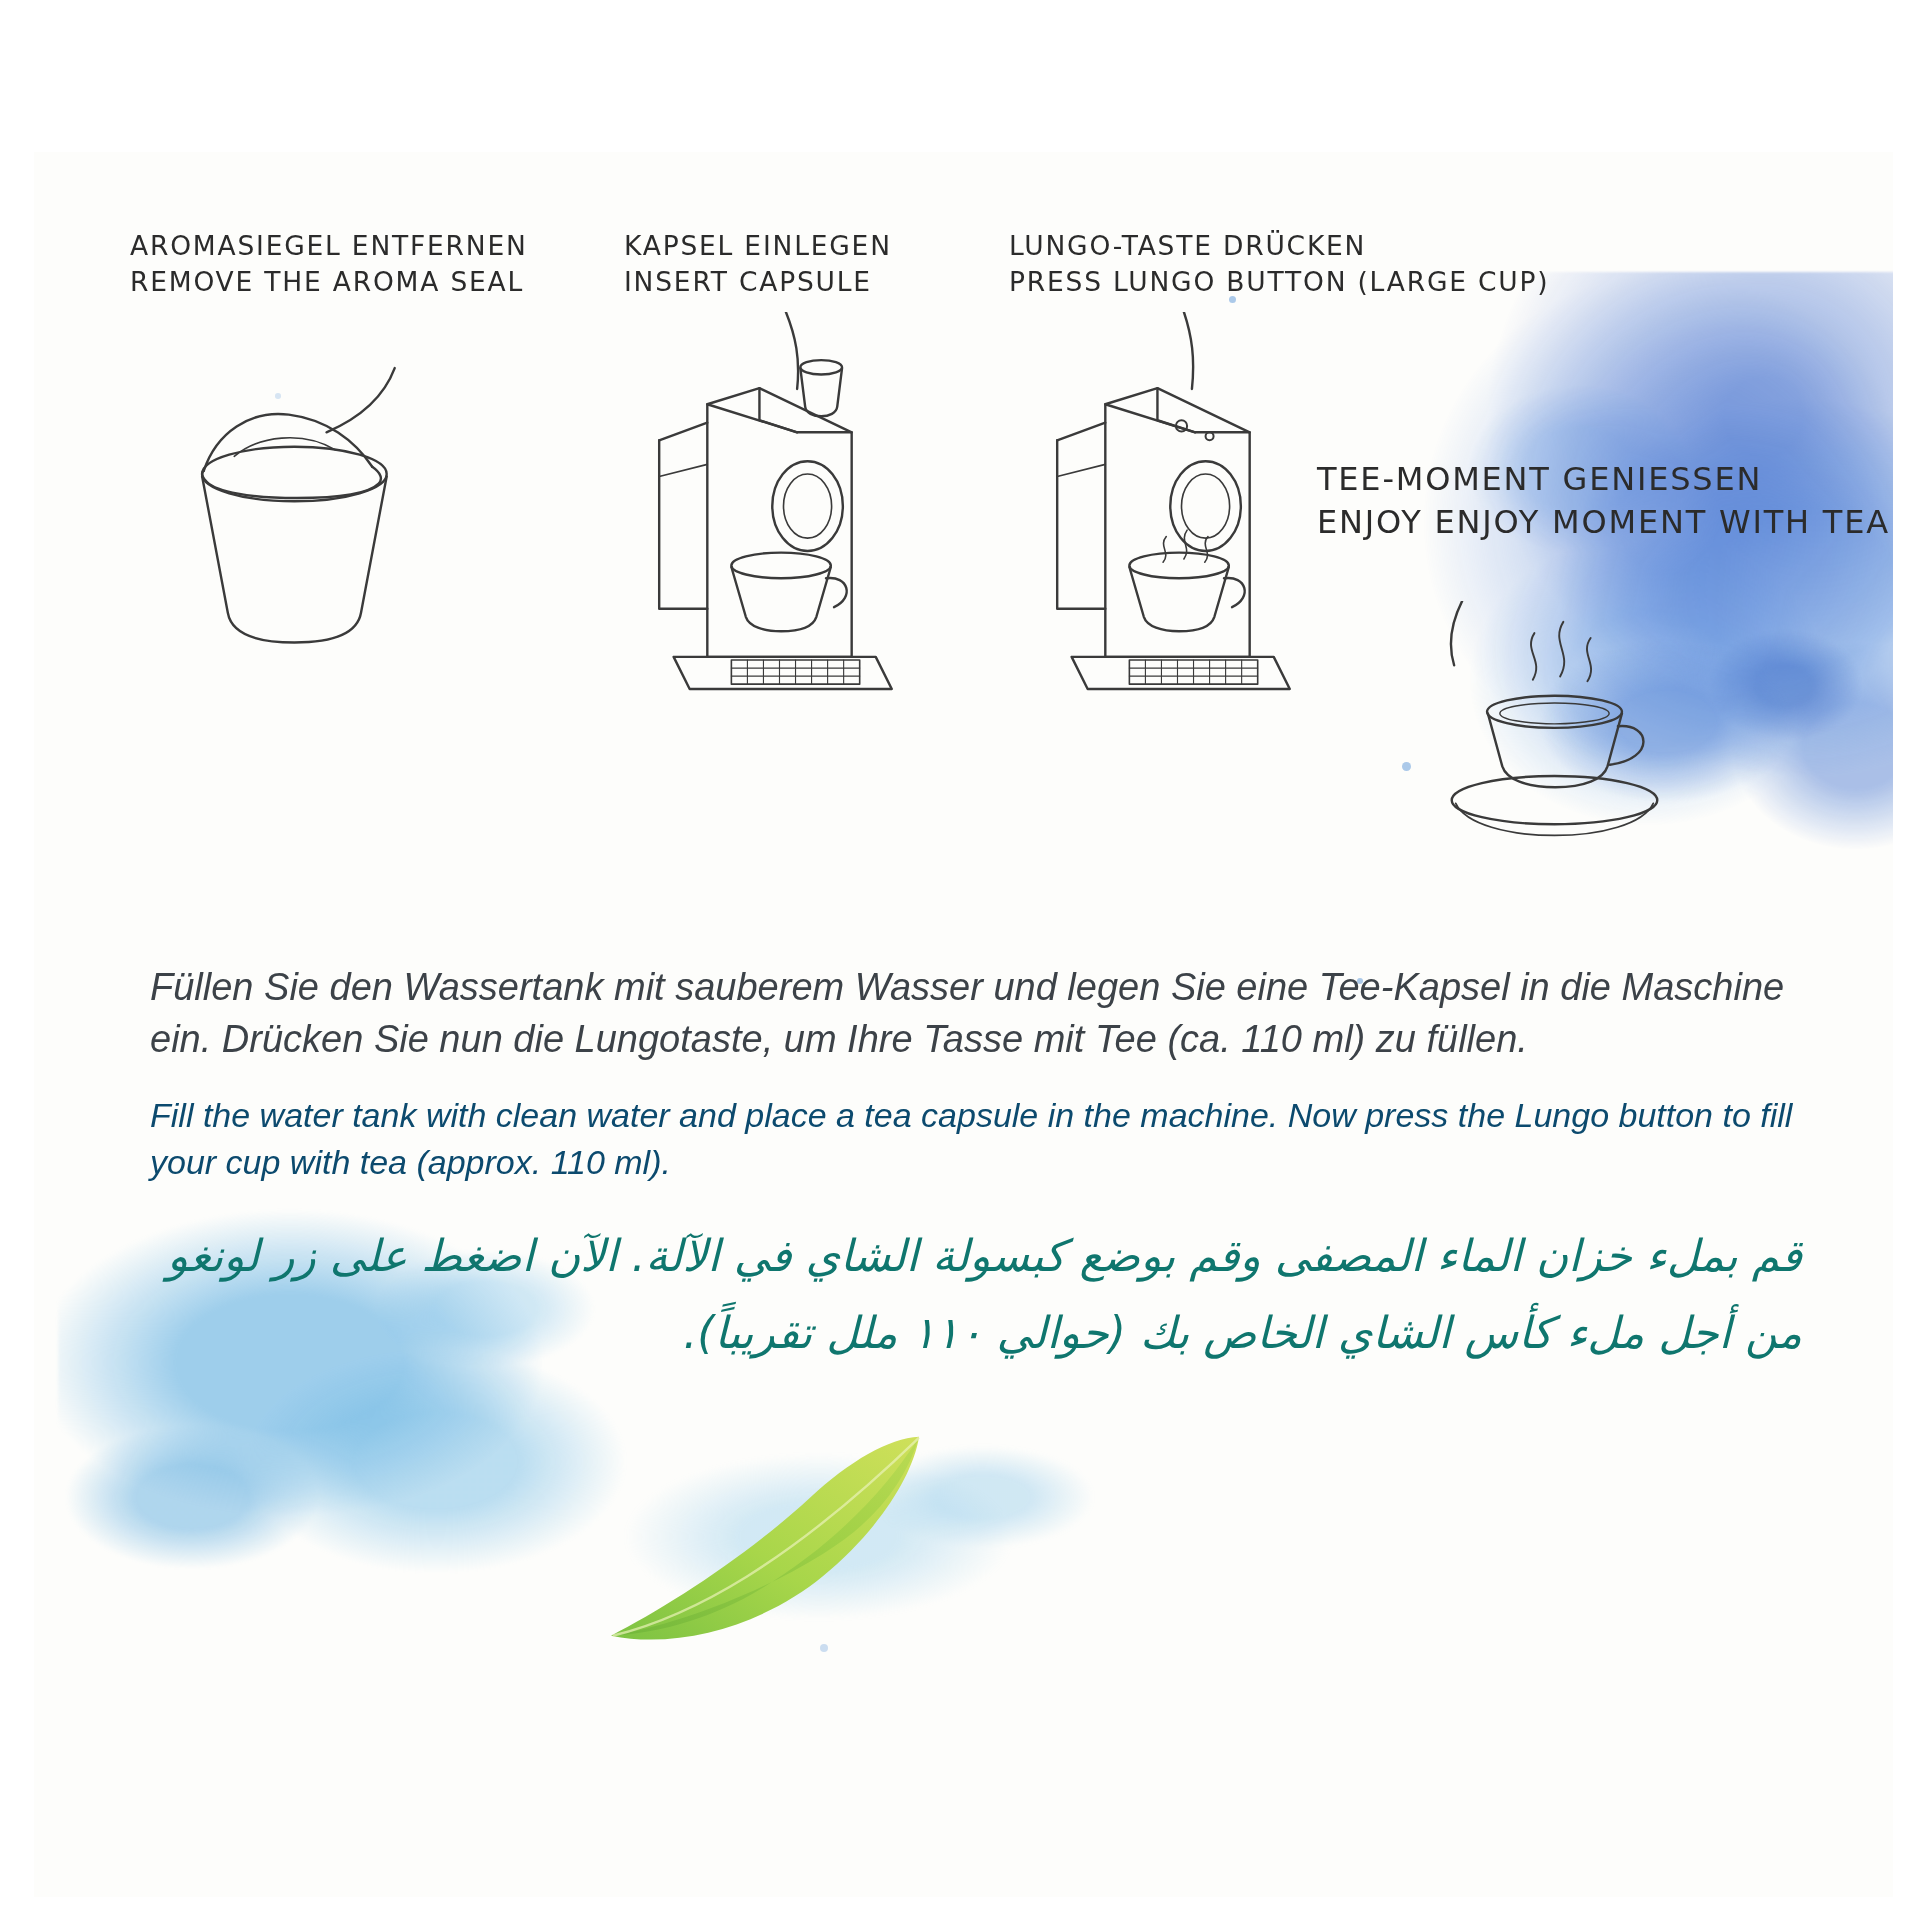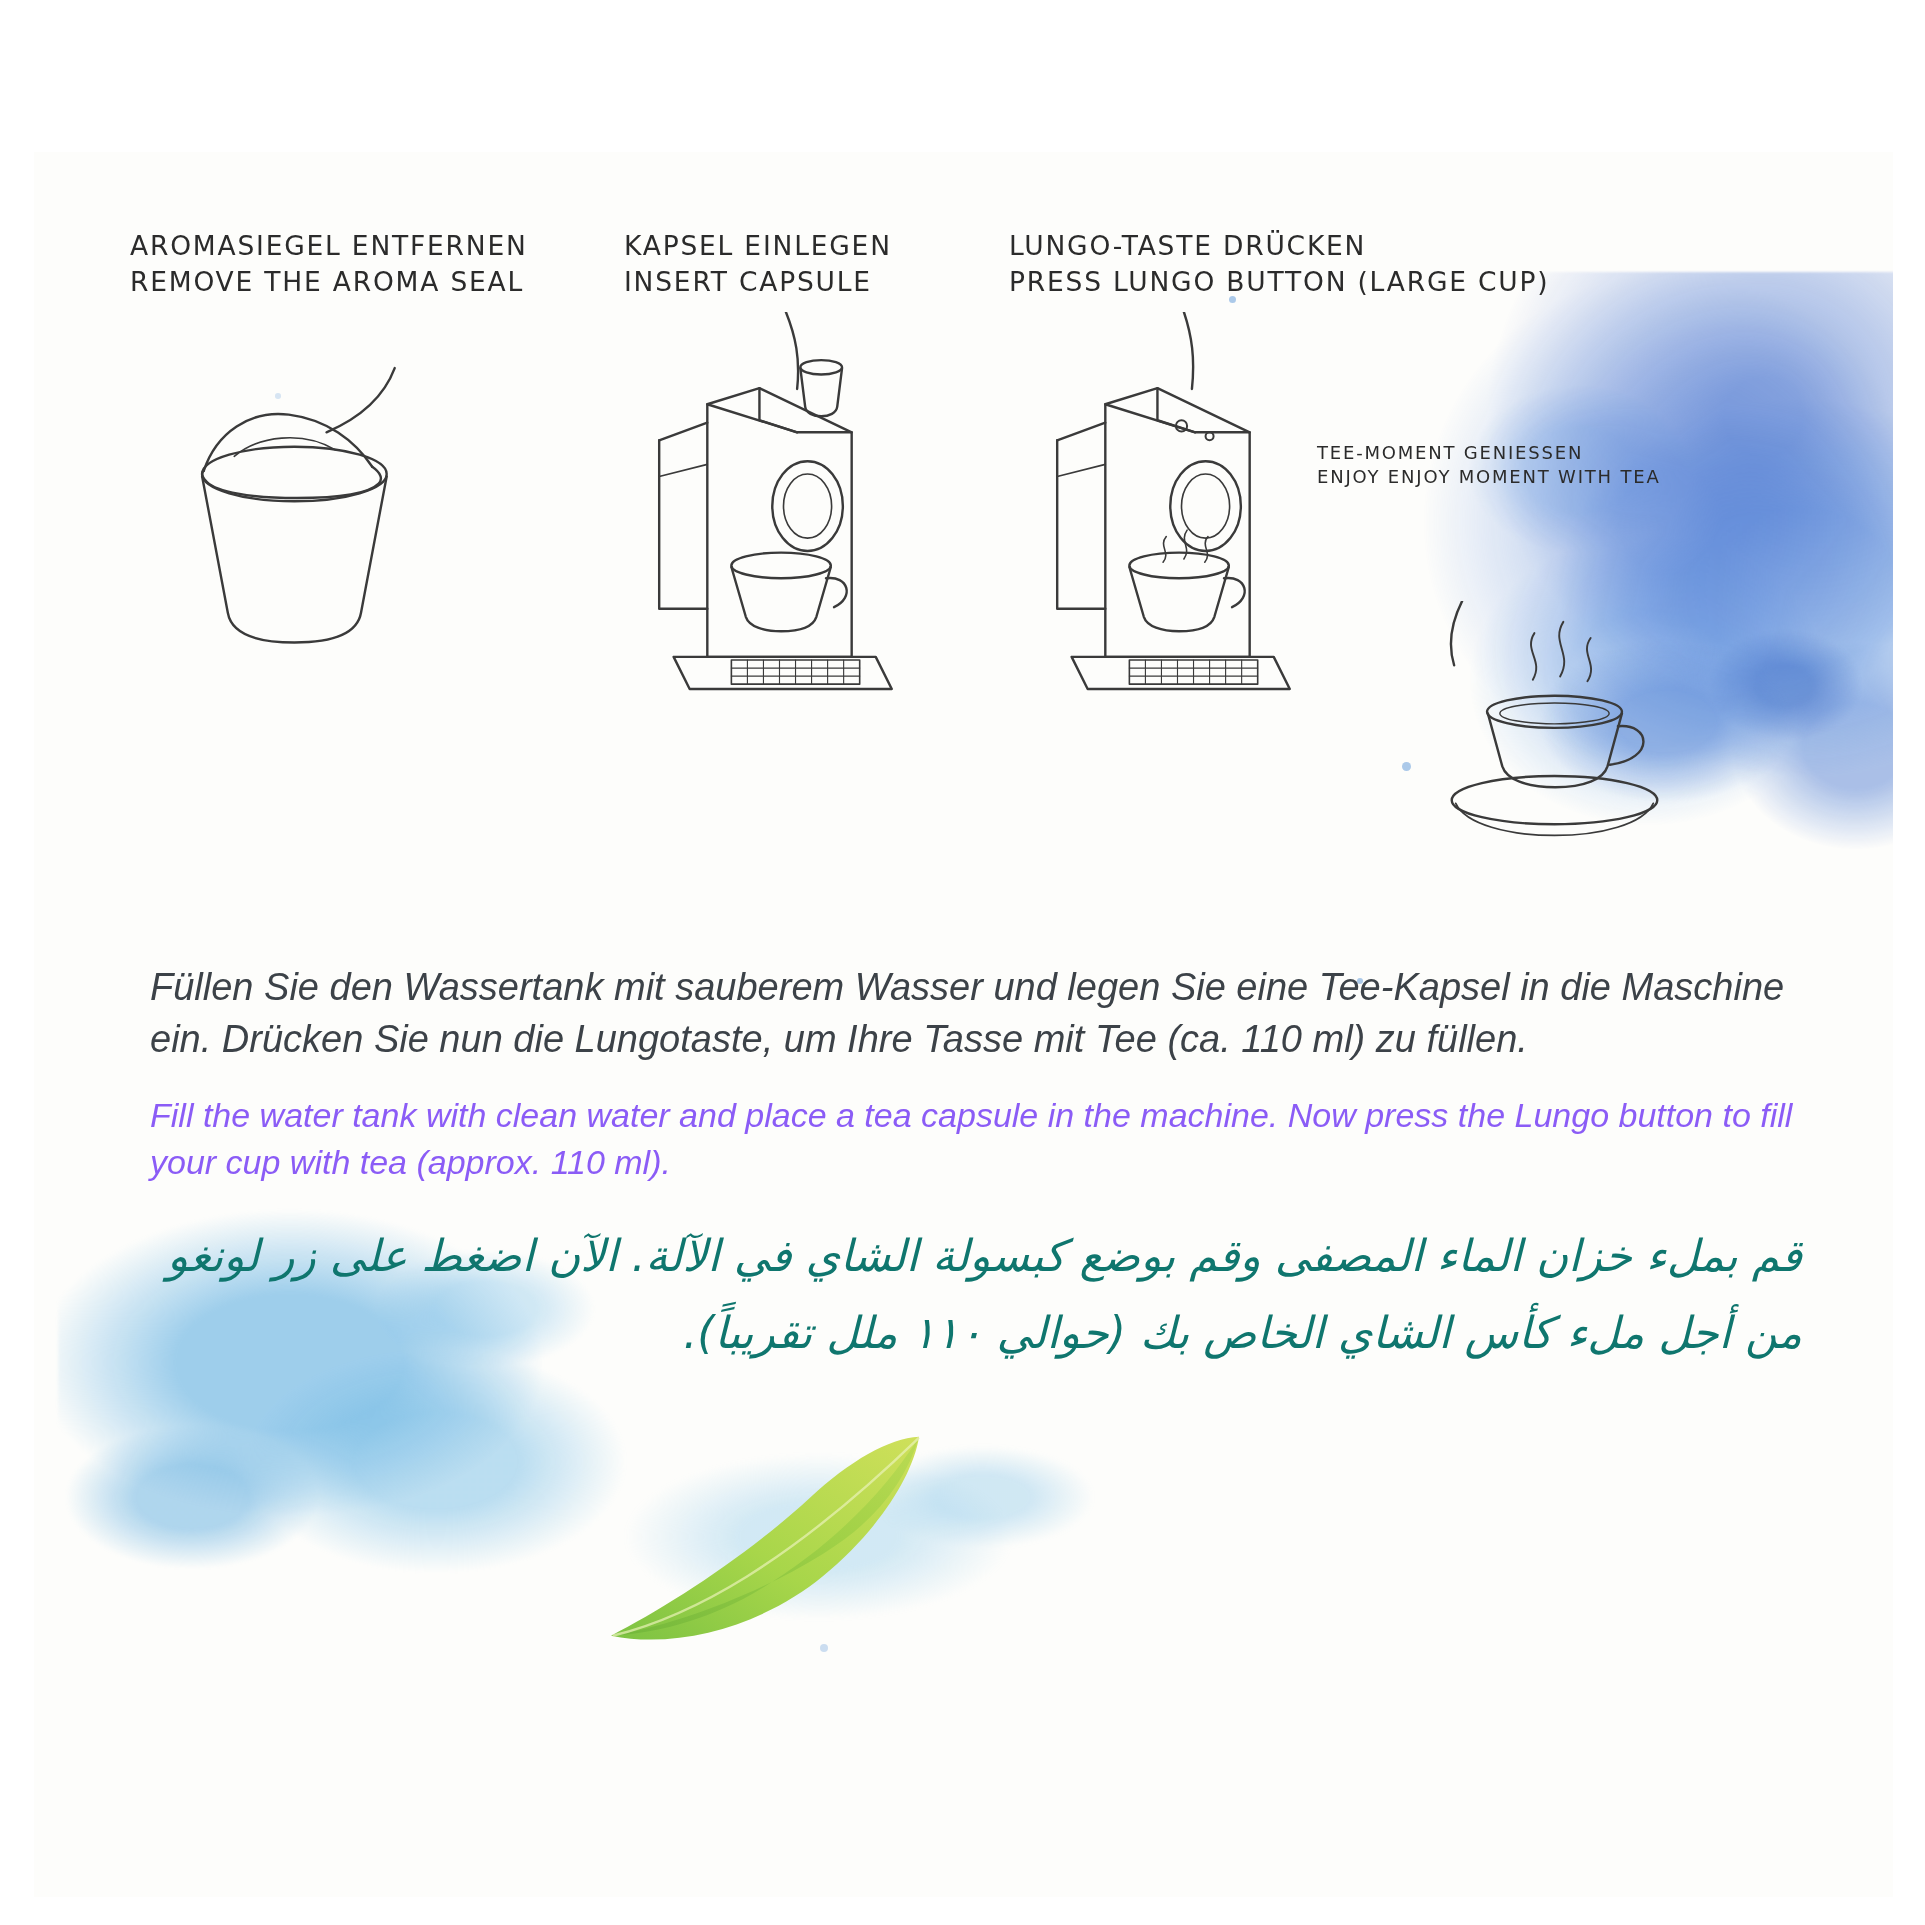--- a/index.html
+++ b/index.html
@@ -68,38 +68,38 @@
     font-family:"DejaVu Sans", sans-serif;
     color:#2b2b2b;
     letter-spacing:1.8px;
     font-weight:400;
     line-height:1.35;
     white-space:pre-line;
   }
   .cap-1{position:absolute;left:96px;top:76px;font-size:26.5px;}
   .cap-2{position:absolute;left:590px;top:76px;font-size:26.5px;}
   .cap-3{position:absolute;left:975px;top:76px;font-size:26.5px;}
-  .cap-4{position:absolute;left:1283px;top:289px;font-size:18px;}
+  .cap-4{position:absolute;left:1283px;top:306px;font-size:32px;}
   
   .ill{position:absolute;}
   .ill svg{display:block;}
   
   .copy{
     position:absolute;
     left:116px;top:810px;width:1652px;
     color:#3b4148;
     font-style:italic;
   }
   .p-de{
     font-size:38px;line-height:1.36;margin:0 0 27px 0;
     color:#3c4248;
   }
   .p-en{
     font-size:34px;line-height:1.36;margin:0 0 32px 0;
-    color:#8b5cf6;
+    color:#0c4a6e;
   }
   .p-ar{
     direction:rtl;text-align:right;
     font-family:"DejaVu Sans", sans-serif;
     font-size:44px;line-height:1.75;margin:0;
     color:#0f766e;
   }
   
   .leaf{position:absolute;left:561px;top:1283px;width:377px;height:241px;}
 </style>

